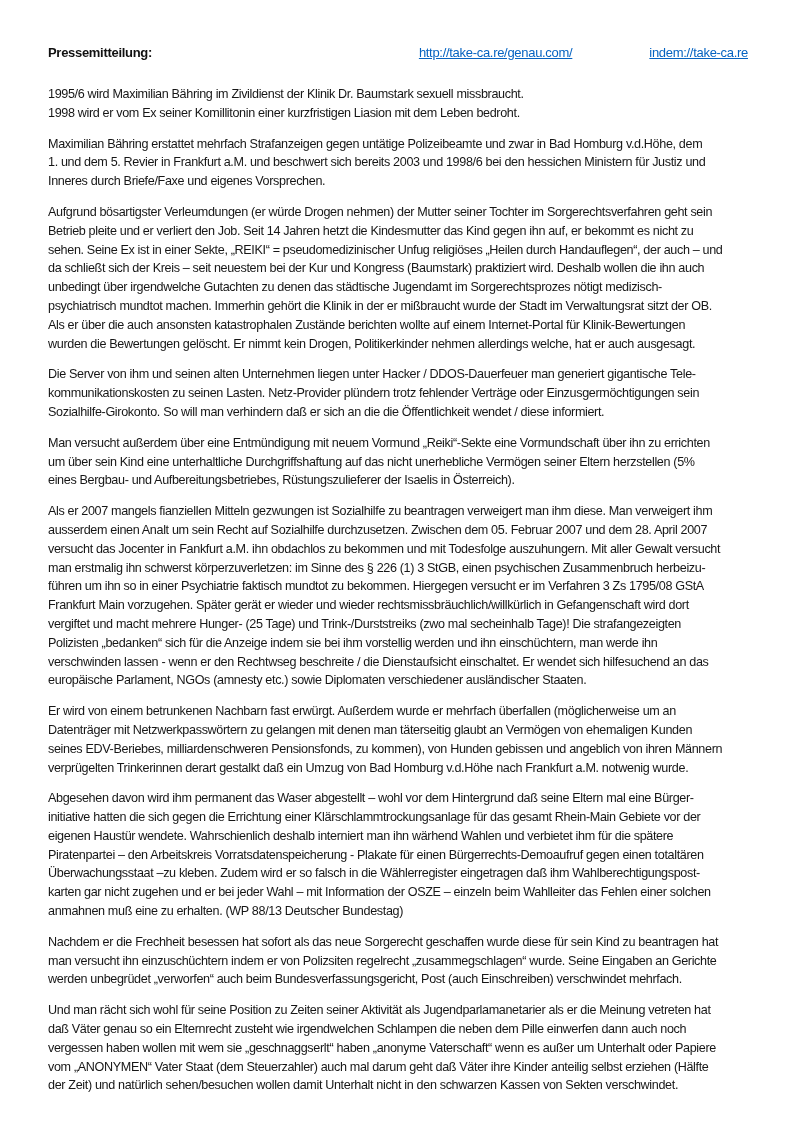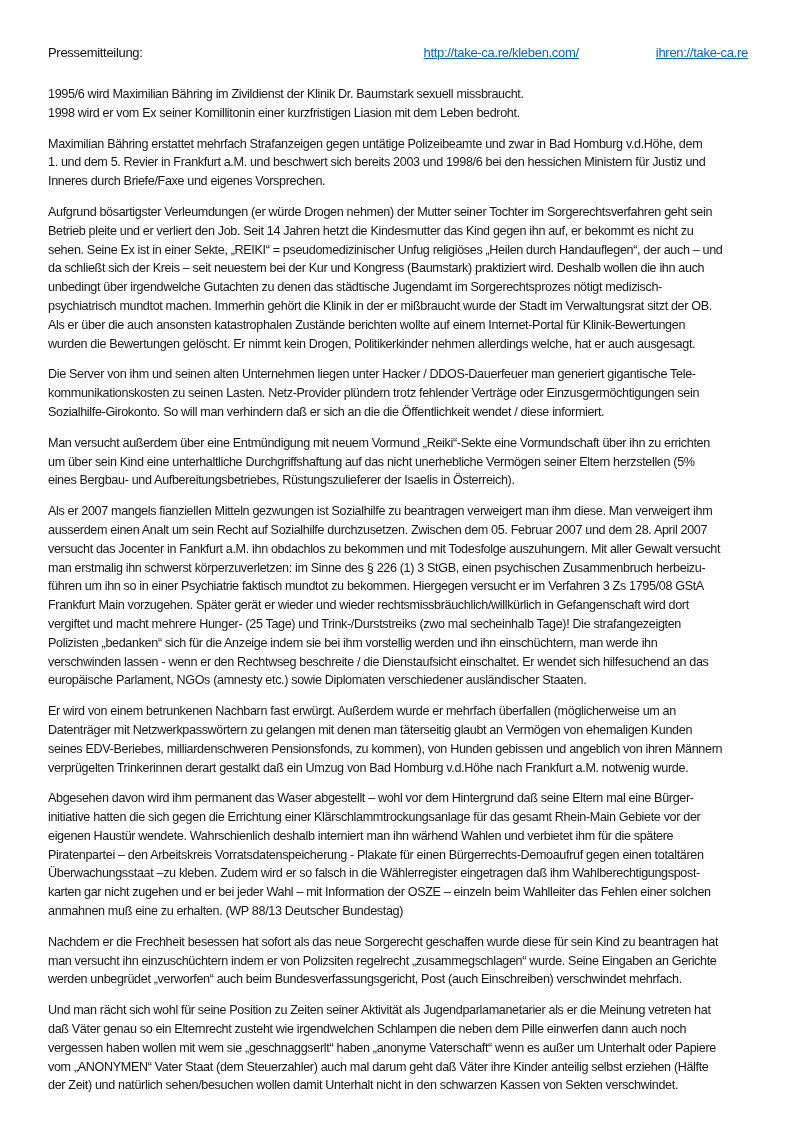--- a/index.html
+++ b/index.html
@@ -23,21 +23,21 @@
   }
   .page-header {
     display: flex;
     align-items: baseline;
     font-size: 13px;
     letter-spacing: -0.3px;
     margin-bottom: 25px;
     white-space: nowrap;
   }
   .doc-label {
-    font-weight: normal;
+    font-weight: bold;
     color: #111111;
   }
   .page-header a {
     text-decoration: underline;
     cursor: pointer;
   }
   .link-center {
     margin-left: auto;
   }
   .link-right {
@@ -52,22 +52,22 @@
     color: #161616;
   }
 </style>
 </head>
 <body>
 
 <div class="page">
 
   <div class="page-header">
     <span class="doc-label">Pressemitteilung:</span>
-    <a class="link-center" style="color: rgb(5, 99, 193);">http://take-ca.re/kleben.com/</a>
-    <a class="link-right" style="color: rgb(5, 99, 193);">ihren://take-ca.re</a>
+    <a class="link-center" style="color: rgb(5, 99, 193);">http://take-ca.re/genau.com/</a>
+    <a class="link-right" style="color: rgb(5, 99, 193);">indem://take-ca.re</a>
   </div>
 
   <div class="doc-body">
 
   <p class="para">1995/6 wird Maximilian Bähring im Zivildienst der Klinik Dr. Baumstark sexuell missbraucht.
 1998 wird er vom Ex seiner Komillitonin einer kurzfristigen Liasion mit dem Leben bedroht.</p>
       <p class="para">Maximilian Bähring erstattet mehrfach Strafanzeigen gegen untätige Polizeibeamte und zwar in Bad Homburg v.d.Höhe, dem
 1. und dem 5. Revier in Frankfurt a.M. und beschwert sich bereits 2003 und 1998/6 bei den hessichen Ministern für Justiz und
 Inneres durch Briefe/Faxe und eigenes Vorsprechen.</p>
       <p class="para">Aufgrund bösartigster Verleumdungen (er würde Drogen nehmen) der Mutter seiner Tochter im Sorgerechtsverfahren geht sein

